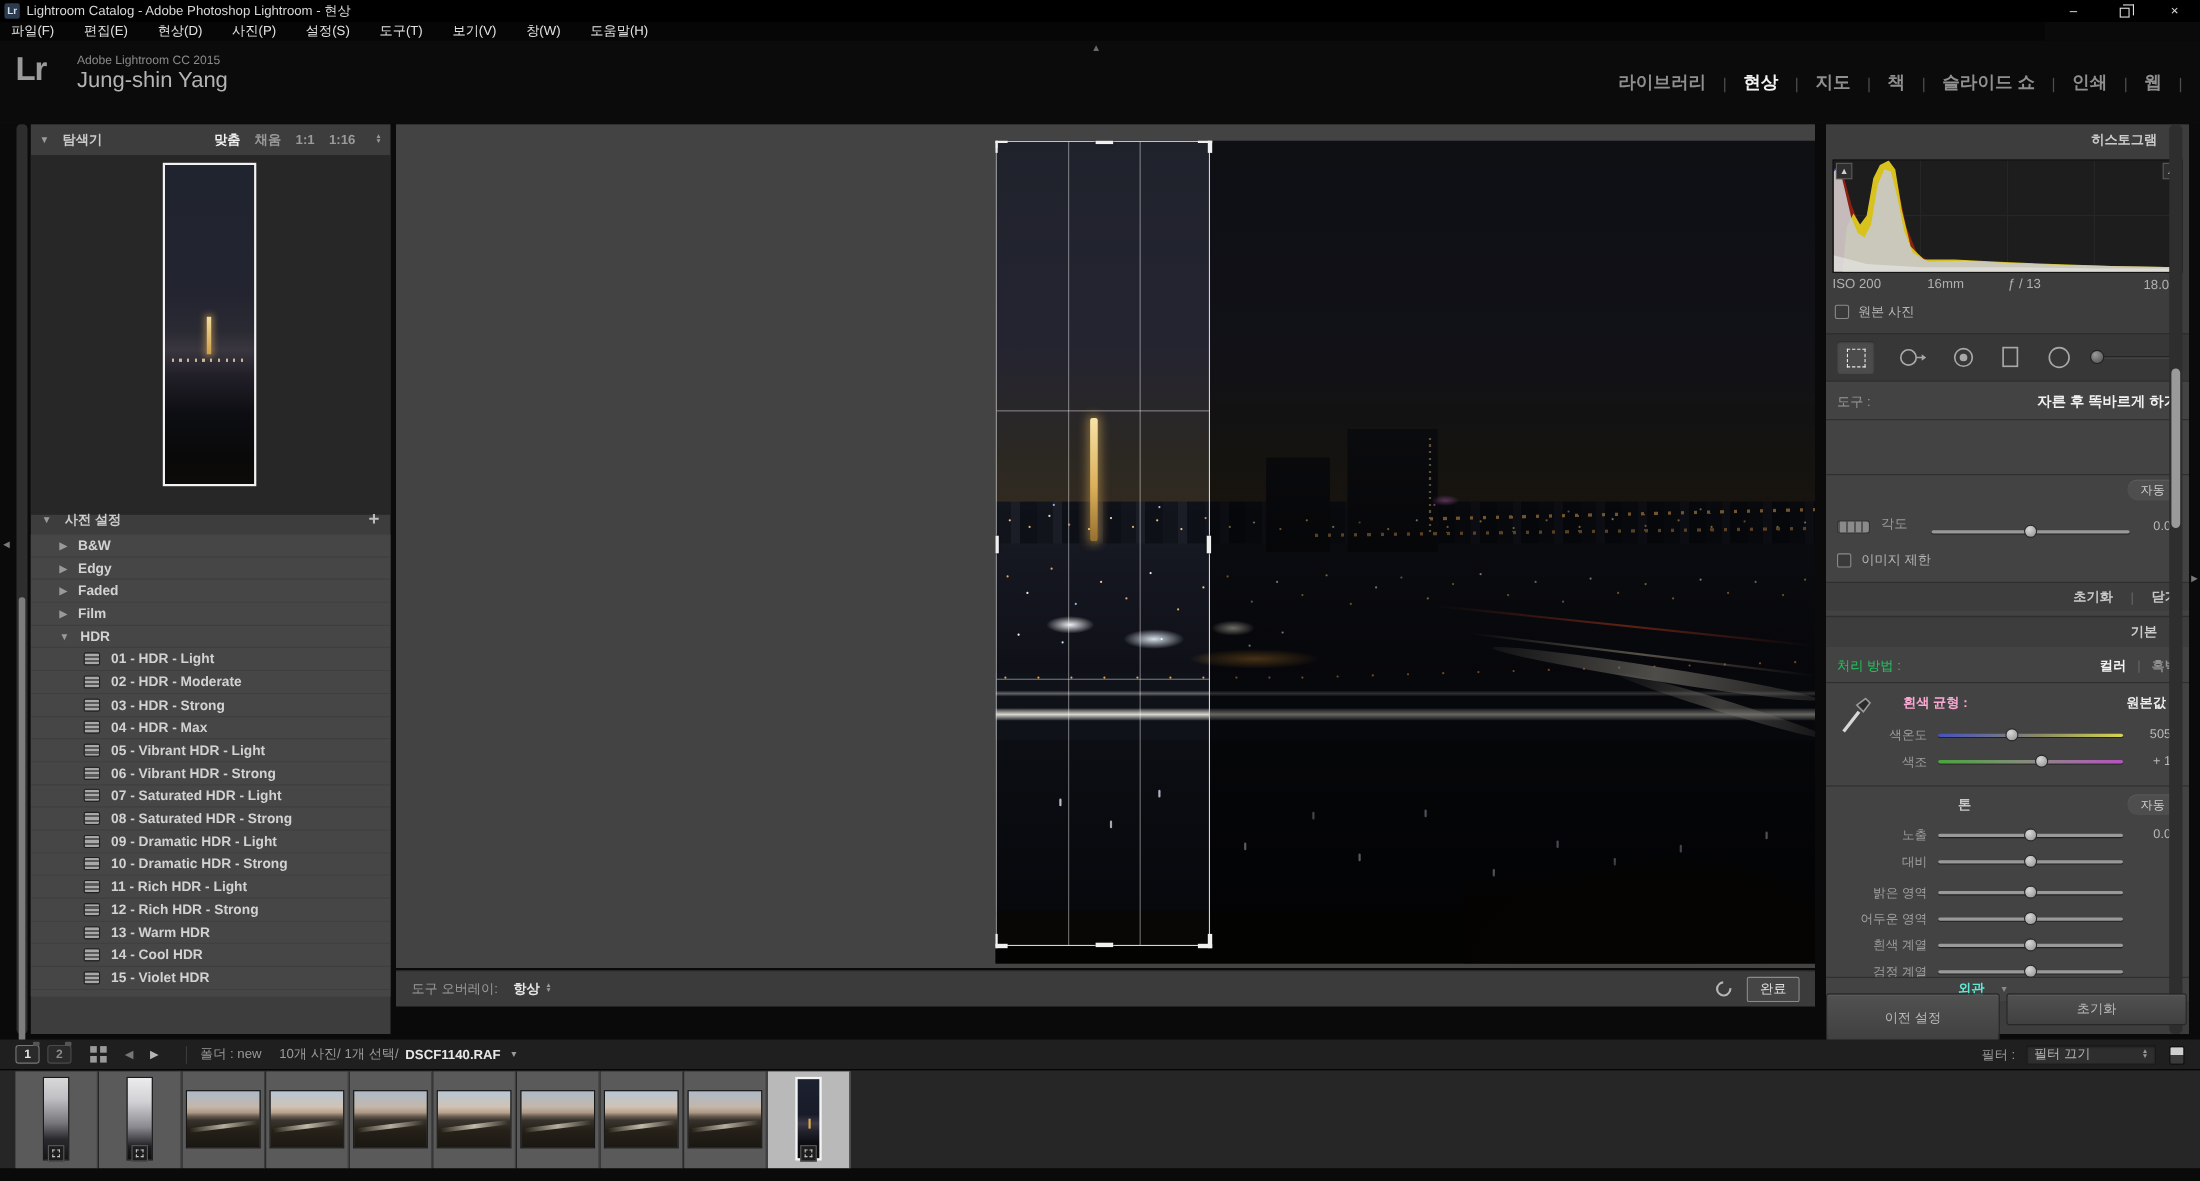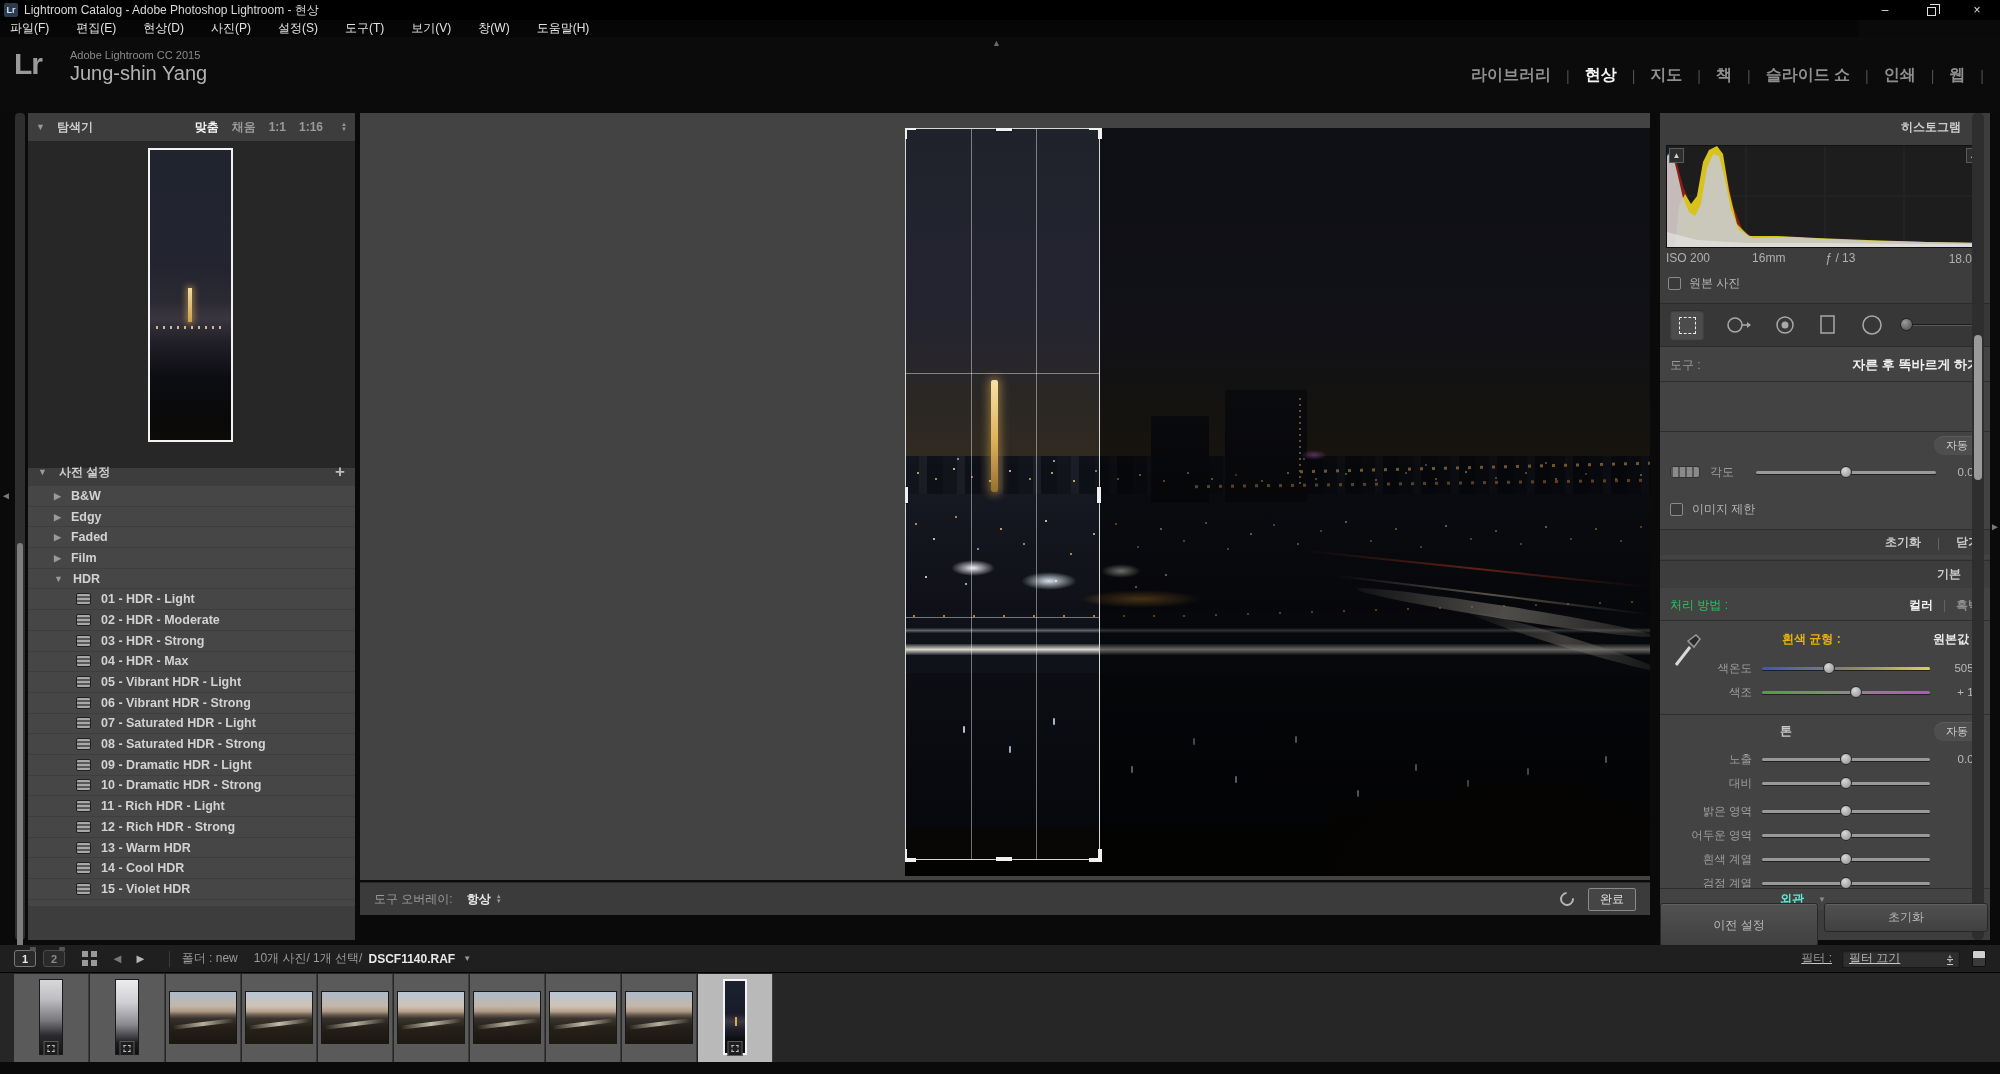--- a/index.html
+++ b/index.html
@@ -205,42 +205,42 @@
   #aspect-row { top:40px; height:40px; }
   .aspect-ico { width:26px; height:26px; position:relative; }
   .aspect-ico::before { content:""; position:absolute; left:2px; top:4px; width:18px; height:18px; border:2px solid #b8b8b8; background:#555; }
   .aspect-ico::after { content:""; position:absolute; left:0; top:16px; width:26px; height:3px; background:#d8d8d8; transform:rotate(-38deg); }
   #aspect-label { color:#9a9a9a; margin-left:10px; }
   #aspect-value { margin-left:auto; color:#e8e8e8; font-weight:bold; }
   .lock { width:17px; height:13px; background:linear-gradient(180deg,#d8b855,#9a7d2c); border-radius:2px; position:relative; margin-left:10px; margin-top:7px;}
   .lock::before { content:""; position:absolute; left:3px; top:-7px; width:11px; height:10px; border:2.5px solid #c8a83f;
                   border-bottom:none; border-radius:6px 6px 0 0; }
   #auto-straight-row { top:88px; height:20px; justify-content:flex-end; }
-  #angle-row { top:112px; height:26px; }
+  #angle-row { top:112px; height:26px;align-items:flex-end; }
   .level-ico { width:30px; height:12px; background:#8a8a8a; border-radius:3px; border:1px solid #333;
                background-image:repeating-linear-gradient(90deg,#555 0 2px,transparent 2px 7px); margin-right:10px; }
   #angle-label { color:#9a9a9a; }
   #angle-row .slider-track { margin-left:22px; margin-right:10px; }
   #constrain-row { top:150px; height:24px; gap:9px; color:#b5b5b5; }
   #crop-footer { top:182px; height:26px; justify-content:flex-end; gap:16px; border-top:1px solid #2e2e2e; background:#3d3d3d; }
   .footer-link { color:#c9c9c9; font-weight:bold; }
   .footer-sep { color:#666; }
 
   #basic-header { position:absolute; left:0; top:447px; width:330px; padding:0 10px; justify-content:flex-end; gap:10px;
                   border-top:1px solid #2e2e2e; }
   #basic-panel { position:absolute; left:0; top:475px; width:330px; height:322px; background:#434343; }
   #treat-row { top:5px; height:24px; }
   #treat-label { color:#22c55e; }
   #treat-color { margin-left:auto; color:#f2f2f2; font-weight:bold; }
   #treat-sep { color:#666; margin:0 10px; }
   #treat-bw { color:#8f8f8f; font-weight:bold; }
   #wb-block { position:absolute; left:0; top:32px; width:330px; height:92px; border-top:1px solid #2e2e2e; }
   .dropper { position:absolute; left:12px; top:12px; width:30px; height:36px; }
   #wb-title-row { top:8px; height:20px; }
-  #wb-label { margin-left:112px; color:#eab308; font-weight:bold; }
+  #wb-label { margin-left:60px; color:#f9a8d4; font-weight:bold; }
   #wb-value { margin-left:auto; color:#ececec; font-weight:bold; }
   .slider-row { position:absolute; left:0; width:330px; height:22px; display:flex; align-items:center; padding:0 10px; }
   .slider-label { width:82px; text-align:right; color:#9f9f9f; font-size:11.5px; margin-right:10px; }
   .slider-track { flex:1; height:3px; background:#999; border-radius:2px; position:relative;
                   box-shadow:0 1px 0 rgba(0,0,0,.5); }
   .track-temp { background:linear-gradient(90deg,#4552c0,#8a8a68 55%,#d8d44e); }
   .track-tint { background:linear-gradient(90deg,#49a43c,#8a8a80 50%,#b553c0); }
   .slider-thumb { position:absolute; top:-5px; width:12px; height:12px; border-radius:50%;
                   background:radial-gradient(circle at 35% 30%,#d8d8d8,#8d8d8d); border:1px solid #2a2a2a; }
   .slider-value { width:42px; text-align:right; color:#b9b9b9; font-size:11.5px; margin-left:8px; }
@@ -263,21 +263,21 @@
   #grid-ico { width:15px; height:15px; margin:0 14px 0 10px;
               background:conic-gradient(#9a9a9a 0 25%, #1f1f1f 0 0); background:none; position:relative;}
   #grid-ico::before { content:""; position:absolute; left:0; top:0; width:6px; height:6px; background:#9a9a9a;
               box-shadow:9px 0 #9a9a9a, 0 9px #9a9a9a, 9px 9px #9a9a9a; }
   .strip-arrow { font-size:13px; margin-right:10px; }
   #strip-sep { width:1px; height:16px; background:#3a3a3a; margin:0 12px; }
   #folder-label { color:#9a9a9a; }
   #photo-count { color:#9a9a9a; margin-left:16px; }
   #file-name { color:#e8e8e8; font-weight:bold; margin-left:6px; }
   #file-caret { color:#9a9a9a; font-size:8px; margin-left:8px; }
-  #filter-group { margin-left:auto; display:flex; align-items:center;text-decoration:underline; }
+  #filter-group { margin-left:auto; display:flex; align-items:flex-end; }
   #filter-label { color:#9a9a9a; margin-right:10px; }
   #filter-dd { width:118px; height:18px; background:#2e2e2e; border:1px solid #191919; display:flex; align-items:center;
                padding:0 6px; color:#b5b5b5; box-shadow:inset 0 1px 2px rgba(0,0,0,.4); }
   #filter-dd .spin { margin-left:auto; }
   #filter-switch { width:14px; height:17px; margin-left:12px; background:linear-gradient(180deg,#cfcfcf 0 45%,#3a3a3a 45%);
                    border:1px solid #111; border-radius:2px; }
   #filmstrip { left:0; top:972px; width:2000px; height:90px; background:#262626; border-top:1px solid #000; }
   .cell { position:absolute; top:1px; width:75px; height:88px; background:#5a5a5a; border-right:1px solid #3c3c3c; }
   .cell.selected { background:#b9b9b9; }
   .thumb-v { position:absolute; left:50%; transform:translateX(-50%); top:5px; width:24px; height:76px; border:1px solid #1a1a1a; }

